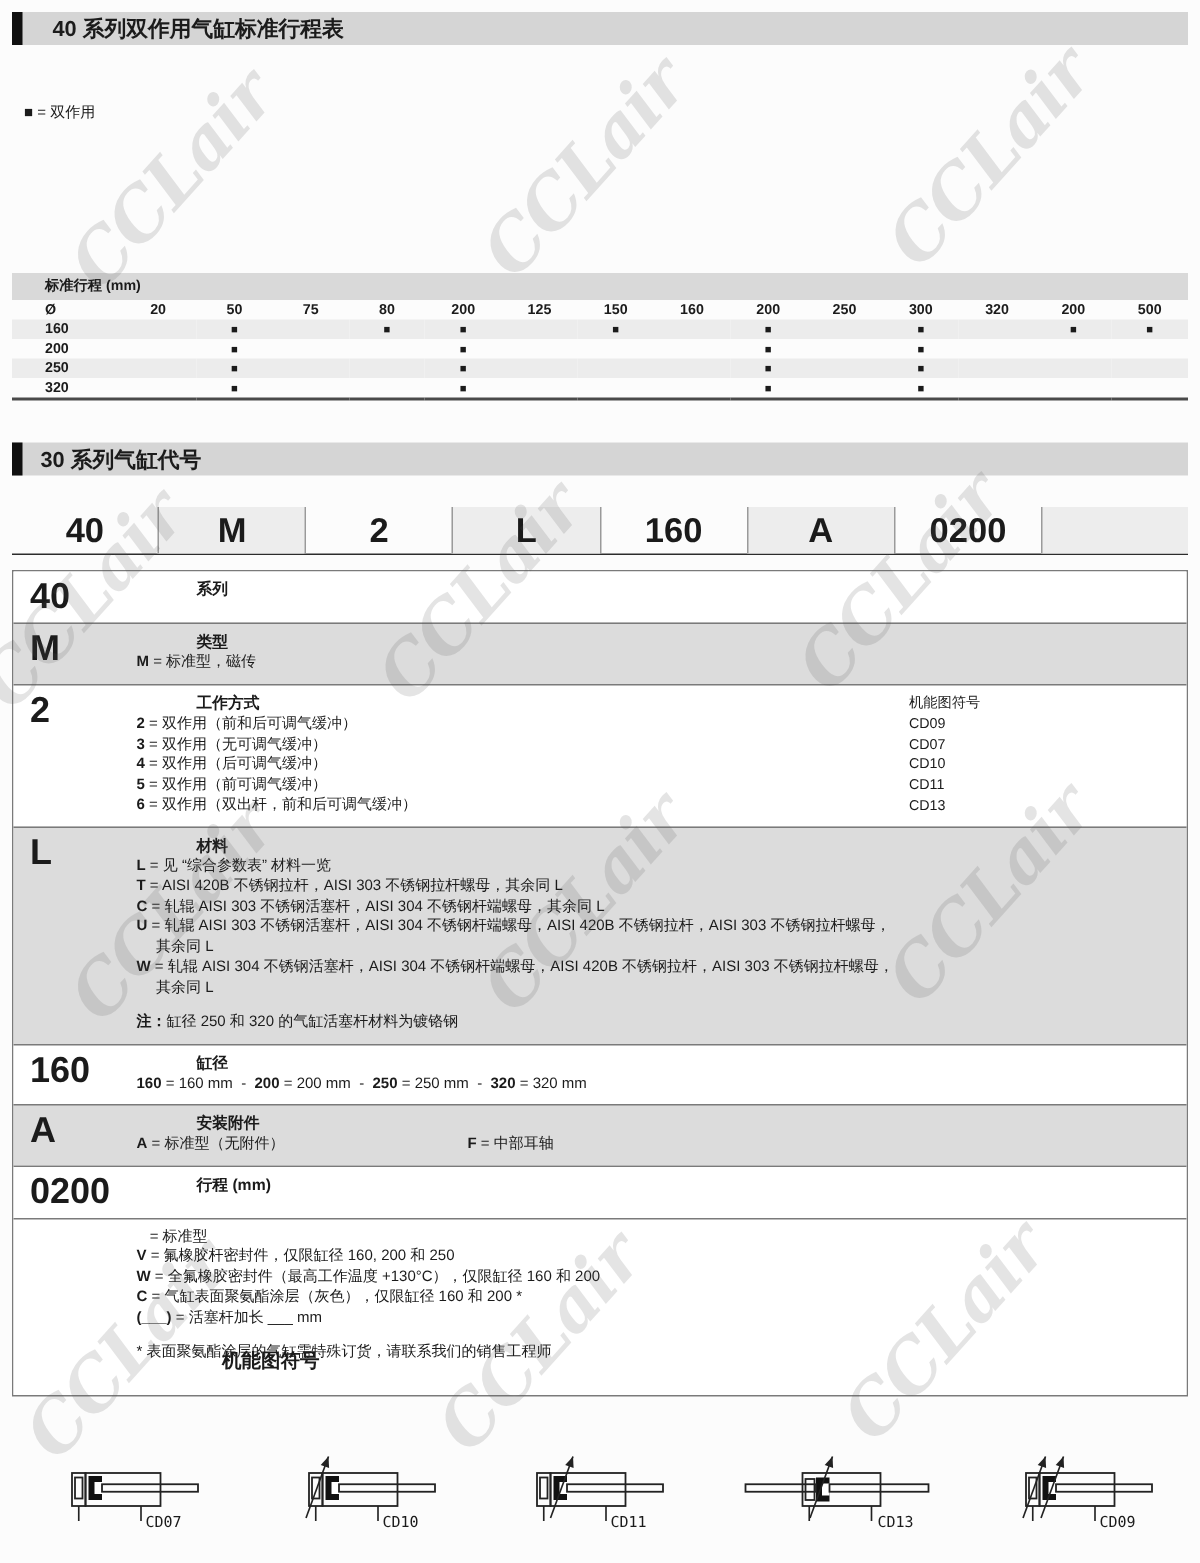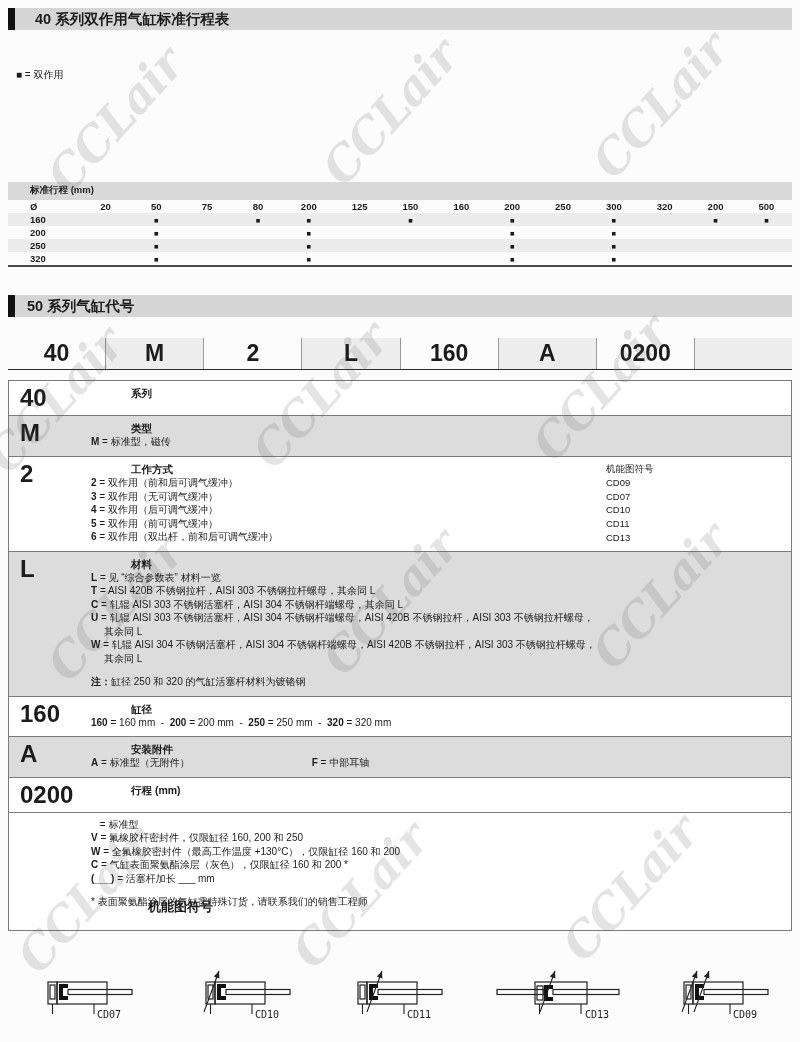--- a/index.html
+++ b/index.html
@@ -168,21 +168,21 @@
             <td><span class="mk">■</span></td>
             <td></td>
             <td></td>
             <td></td>
           </tr>
         </tbody>
     </table>
   </div>
 
   <div class="hbar" id="hbar2">
-    <span>50 系列气缸代号</span>
+    <span>30 系列气缸代号</span>
   </div>
 
   <div class="coderow" id="coderow">
       <div class="codecell">40</div>
       <div class="codecell shaded">M</div>
       <div class="codecell">2</div>
       <div class="codecell shaded">L</div>
       <div class="codecell">160</div>
       <div class="codecell shaded">A</div>
       <div class="codecell">0200</div>

